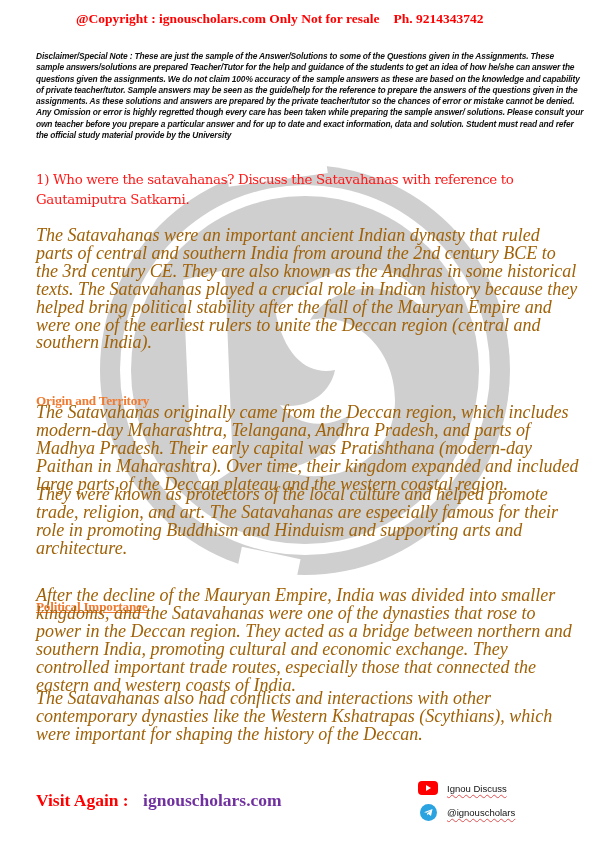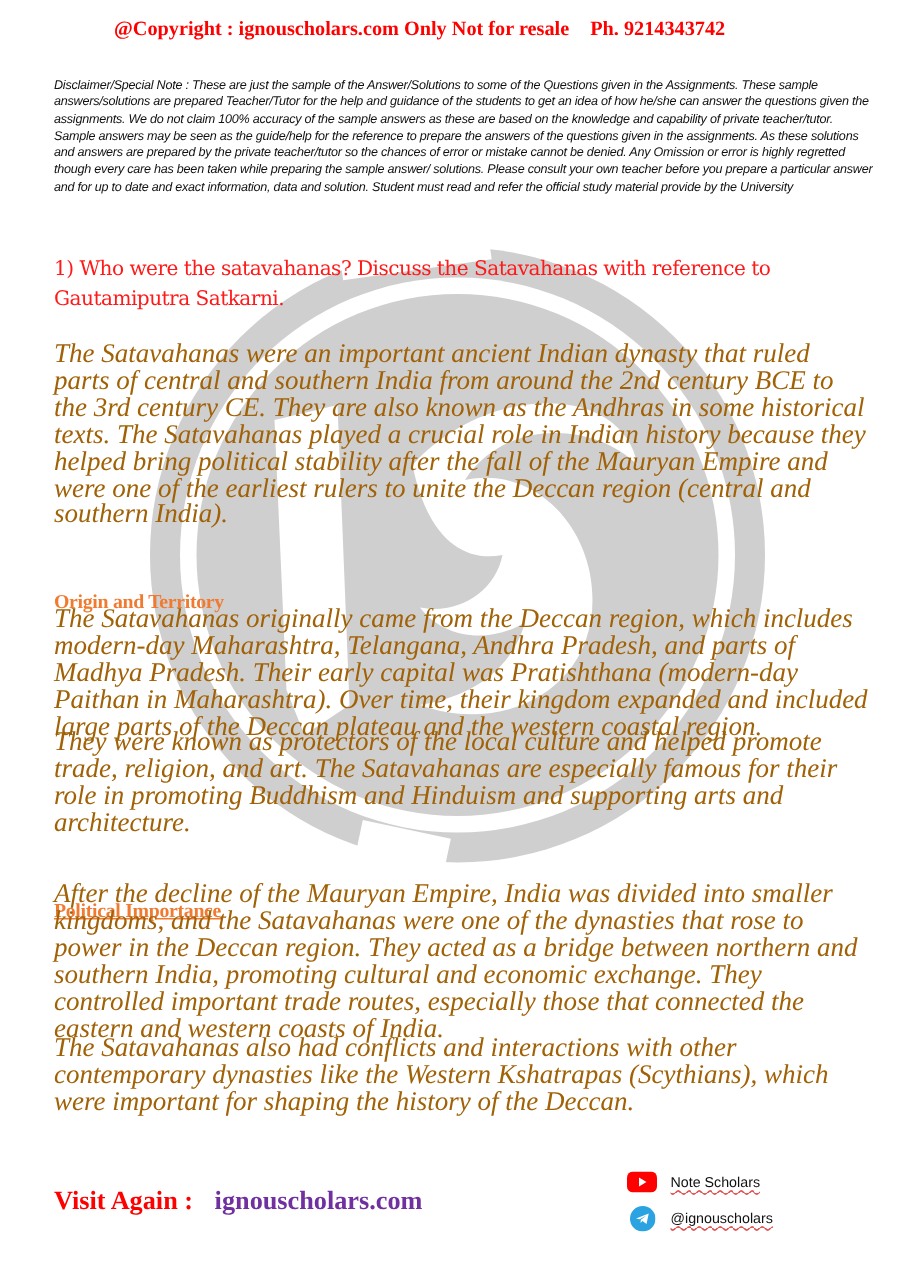--- a/index.html
+++ b/index.html
@@ -12,21 +12,21 @@
 
     .copyright {
       position: absolute; left: 36px; top: 11px;
       font-family: "Liberation Serif", serif; font-weight: bold;
       font-size: 13.5px; color: #ff0000; white-space: nowrap; margin-left: 40px;
     }
     .copyright .phone { margin-left: 14px; }
 
     .disclaimer {
       position: absolute; left: 36px; top: 51px; width: 548px;
-      font-family: "Liberation Sans", sans-serif; font-style: italic; font-weight: normal;
+      font-family: "Liberation Sans", sans-serif; font-style: italic; font-weight: bold;
       font-size: 8.4px; line-height: 11.3px; color: #111; letter-spacing: -0.15px;
     }
 
     .question {
       position: absolute; left: 36px; top: 170px; width: 545px;
       font-family: "DejaVu Serif", serif; font-weight: normal;
       font-size: 13.4px; line-height: 20px; color: #ff1a1a; letter-spacing: -0.35px;
     }
 
     .para {
@@ -99,21 +99,21 @@
     </div>
 
     <div class="social">
       <div class="social-row">
         <span class="ico">
           <svg width="20" height="14" viewBox="0 0 20 14">
             <rect x="0" y="0" width="20" height="14" rx="4" fill="#ff0000"></rect>
             <path d="M8 4 L13 7 L8 10 Z" fill="#ffffff"></path>
           </svg>
         </span>
-        <span class="txt">Note Scholars</span>
+        <span class="txt">Ignou Discuss</span>
       </div>
       <div class="social-row">
         <span class="ico">
           <svg width="17" height="17" viewBox="0 0 17 17">
             <circle cx="8.5" cy="8.5" r="8.5" fill="#2aa3e0"></circle>
             <path d="M4 8.3 L12.5 5 L11 12 L8.3 10 L7 11.3 L7.2 9.2 L11 6.4 L6.4 8.8 Z" fill="#ffffff"></path>
           </svg>
         </span>
         <span class="txt">@ignouscholars</span>
       </div>

